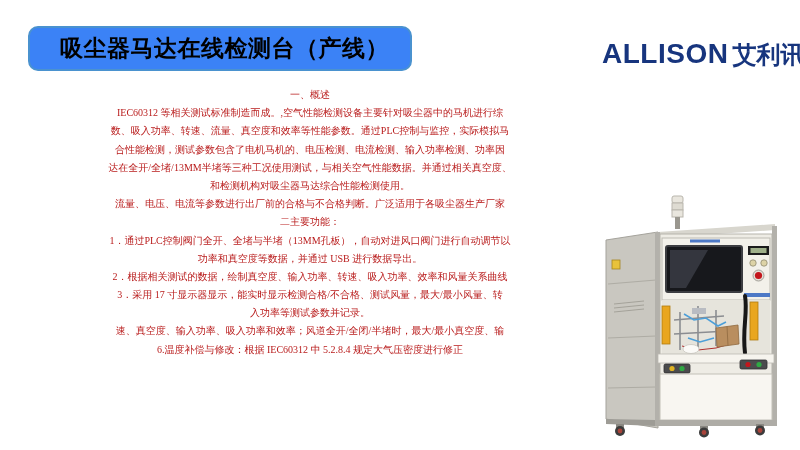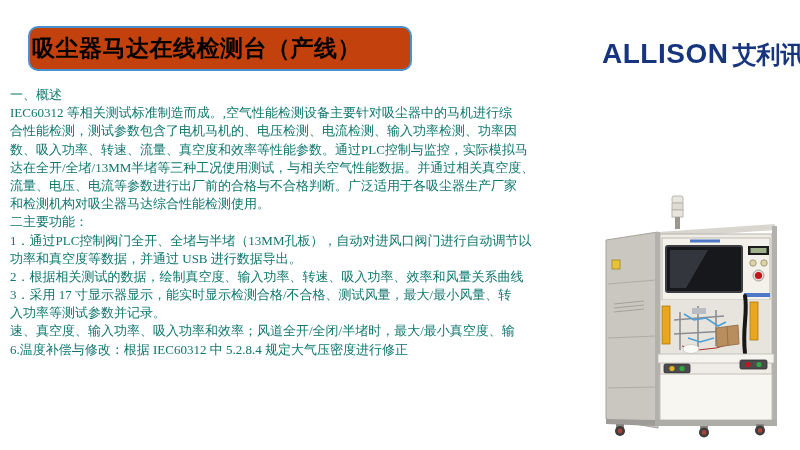--- a/index.html
+++ b/index.html
@@ -9,25 +9,25 @@
     width: 800px; height: 450px;
     background: #ffffff;
     font-family: "Liberation Serif", "DejaVu Serif", serif;
     overflow: hidden;
     color: #1c1c1c;
   }
   .title-banner {
     position: absolute;
     left: 28px; top: 26px;
     width: 384px; height: 45px;
-    background: #c2410c;
+    background: #3b82f6;
     border: 2px solid #4a92cf;
     border-radius: 10px;
     display: flex; align-items: center;
-    padding-left: 2px;
+    padding-left: 30px;
   }
   .title-banner .title-text {
     font-size: 23px;
     font-weight: 700;
     color: #000000;
     letter-spacing: 0.5px;
     white-space: nowrap;
   }
   .brand-logo {
     position: absolute;
@@ -49,23 +49,24 @@
   .brand-logo .rmark {
     font-size: 11px;
     font-weight: 400;
     vertical-align: top;
     position: relative; top: -4px;
   }
   .body-text {
     position: absolute;
     left: 10px; top: 86px;
     width: 600px;
-    font-size: 13px;
+    font-size: 10px;
     line-height: 18.2px;
-    color: #0f766e;
+    color: #b91c1c;
+    text-align: center;
   }
   .body-text .line {
     white-space: nowrap;
     height: 18.2px;
   }
   .machine-figure {
     position: absolute;
     left: 598px; top: 188px;
     width: 195px; height: 250px;
   }
@@ -77,25 +78,25 @@
   <span class="title-text">吸尘器马达在线检测台（产线）</span>
 </div>
 
 <div class="brand-logo">
   <span class="latin">ALLISON</span><span class="cjk">艾利讯</span><span class="rmark">®</span>
 </div>
 
 <div class="body-text">
   <div class="line">一、概述</div>
   <div class="line">IEC60312 等相关测试标准制造而成。,空气性能检测设备主要针对吸尘器中的马机进行综</div>
+  <div class="line">数、吸入功率、转速、流量、真空度和效率等性能参数。通过PLC控制与监控，实际模拟马</div>
   <div class="line">合性能检测，测试参数包含了电机马机的、电压检测、电流检测、输入功率检测、功率因</div>
-  <div class="line">数、吸入功率、转速、流量、真空度和效率等性能参数。通过PLC控制与监控，实际模拟马</div>
   <div class="line">达在全开/全堵/13MM半堵等三种工况使用测试，与相关空气性能数据。并通过相关真空度、</div>
+  <div class="line">和检测机构对吸尘器马达综合性能检测使用。</div>
   <div class="line">流量、电压、电流等参数进行出厂前的合格与不合格判断。广泛适用于各吸尘器生产厂家</div>
-  <div class="line">和检测机构对吸尘器马达综合性能检测使用。</div>
   <div class="line">二主要功能：</div>
   <div class="line">1．通过PLC控制阀门全开、全堵与半堵（13MM孔板），自动对进风口阀门进行自动调节以</div>
   <div class="line">功率和真空度等数据，并通过 USB 进行数据导出。</div>
   <div class="line">2．根据相关测试的数据，绘制真空度、输入功率、转速、吸入功率、效率和风量关系曲线</div>
   <div class="line">3．采用 17 寸显示器显示，能实时显示检测合格/不合格、测试风量，最大/最小风量、转</div>
   <div class="line">入功率等测试参数并记录。</div>
   <div class="line">速、真空度、输入功率、吸入功率和效率；风道全开/全闭/半堵时，最大/最小真空度、输</div>
   <div class="line">6.温度补偿与修改：根据 IEC60312 中 5.2.8.4 规定大气压密度进行修正</div>
 </div>
 

